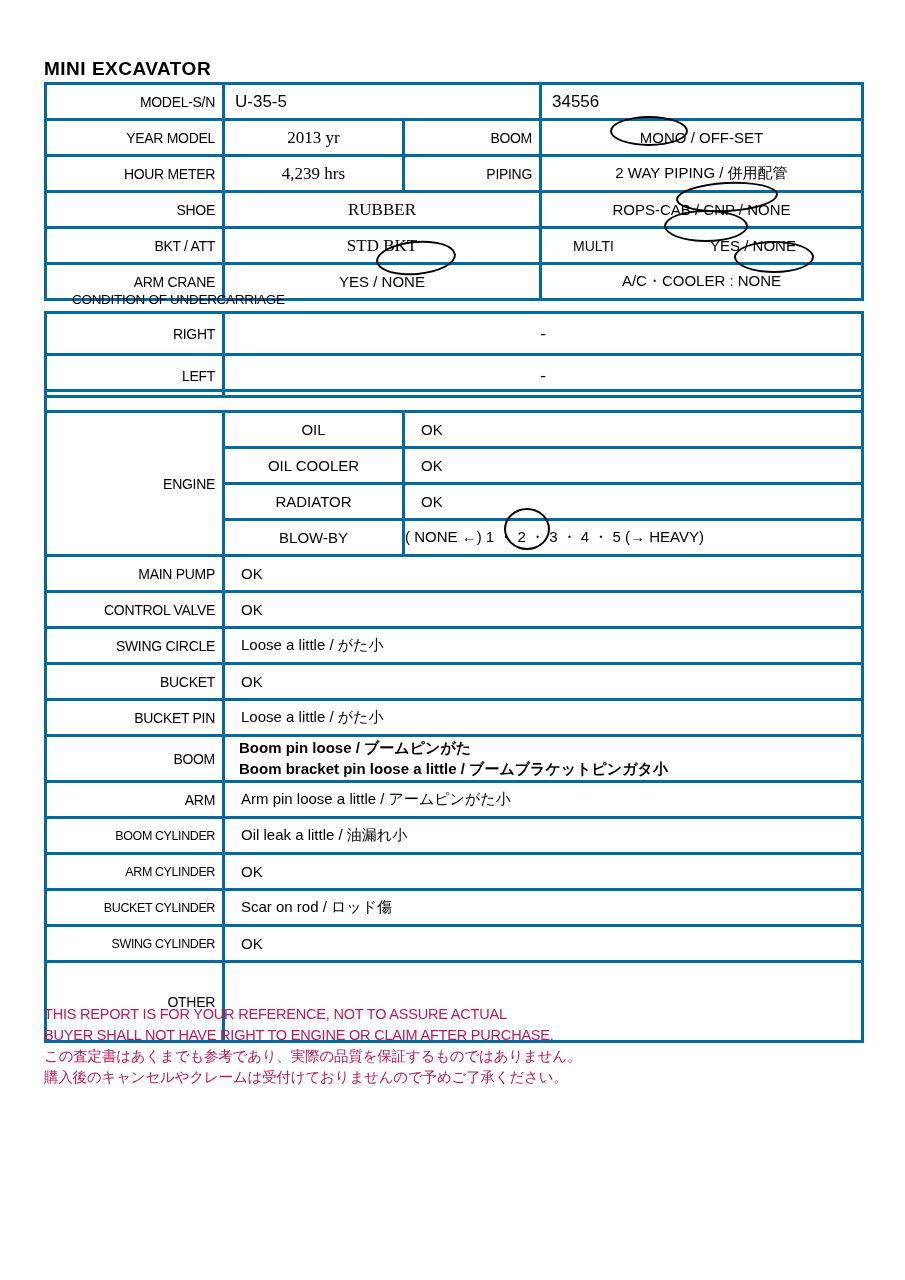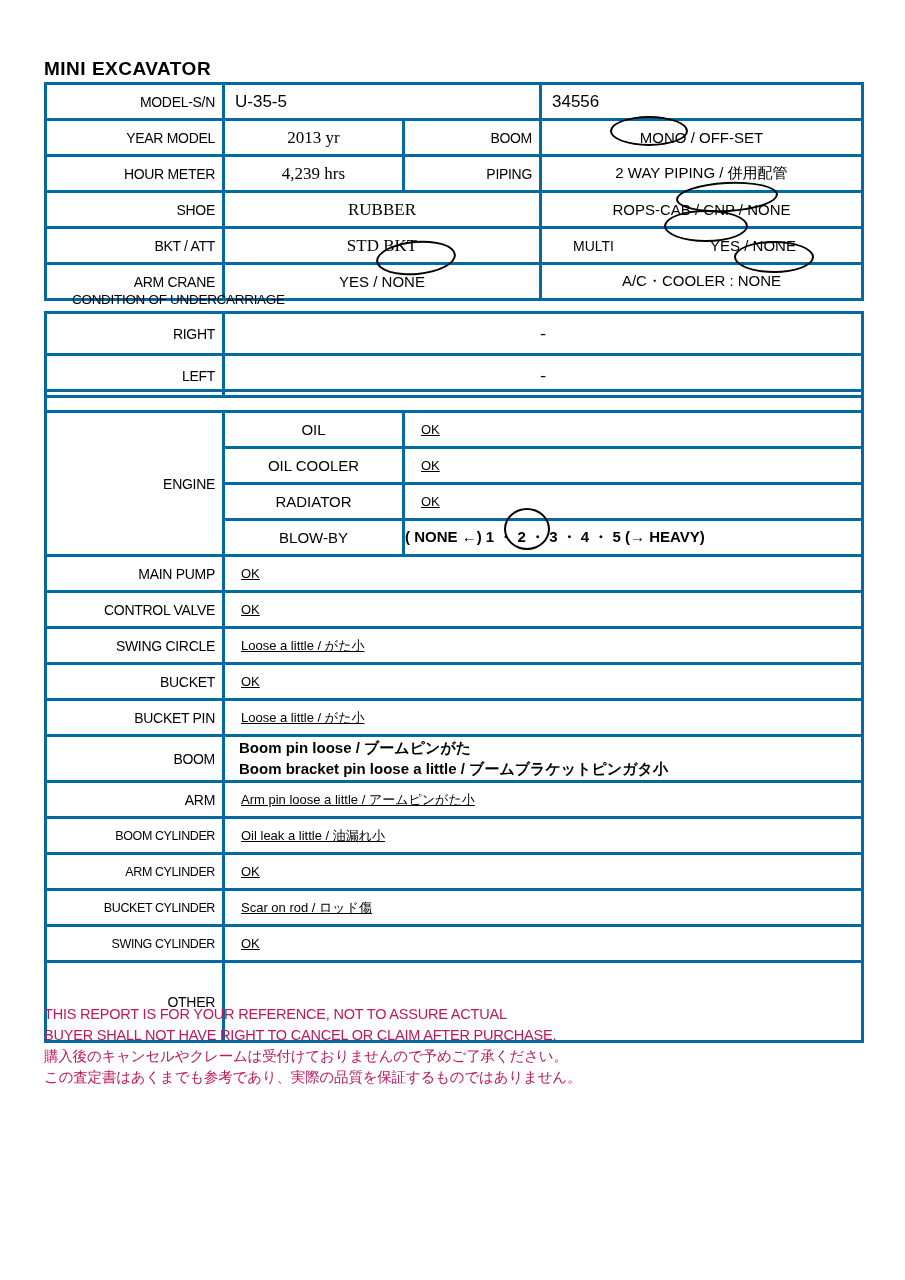--- a/index.html
+++ b/index.html
@@ -63,22 +63,21 @@
     font-size: 17px;
     font-family: Liberation Serif, serif;
   }
   .val-c15 {
     text-align: center;
     font-size: 15px;
     margin-top: 44px;
   }
   .val-sm {
     padding-left: 16px;
-    font-size: 13px;
-    text-decoration: underline;
+    font-size: 15px;
   }
 
   
   #top-table {
     position: absolute;
     left: 44px;
     top: 70px;
     width: 817px;
   }
   #top-table td { height: 33px; }
@@ -107,21 +106,20 @@
     top: 377px;
     width: 817px;
   }
   #main-table td { height: 33px; }
   .spacer-row td { height: 18px !important; }
 
   .blowby {
     font-size: 15px;
     padding-left: 0;
     white-space: nowrap;
-    font-weight: bold;
   }
 
   .multiline {
     padding-left: 14px;
     font-size: 15px;
     line-height: 1.35;
     font-weight: bold;
   }
 
   
@@ -306,18 +304,18 @@
         <td class="lbl">OTHER</td>
         <td class="val-sm" colspan="2"></td>
       </tr>
     </tbody>
   </table>
 
   <div class="circ" style="left:504px;top:496px;width:42px;height:38px;"></div>
 
   <div class="footer">
     <div class="nowrap">THIS REPORT IS FOR YOUR REFERENCE, NOT TO ASSURE ACTUAL</div>
-    <div class="nowrap">BUYER SHALL NOT HAVE RIGHT TO CANCEL OR CLAIM AFTER PURCHASE.</div>
+    <div class="nowrap">BUYER SHALL NOT HAVE RIGHT TO ENGINE OR CLAIM AFTER PURCHASE.</div>
+    <div class="jp nowrap">この査定書はあくまでも参考であり、実際の品質を保証するものではありません。</div>
     <div class="jp nowrap">購入後のキャンセルやクレームは受付けておりませんので予めご了承ください。</div>
-    <div class="jp nowrap">この査定書はあくまでも参考であり、実際の品質を保証するものではありません。</div>
   </div>
 
 </div>
 
 </body></html>

